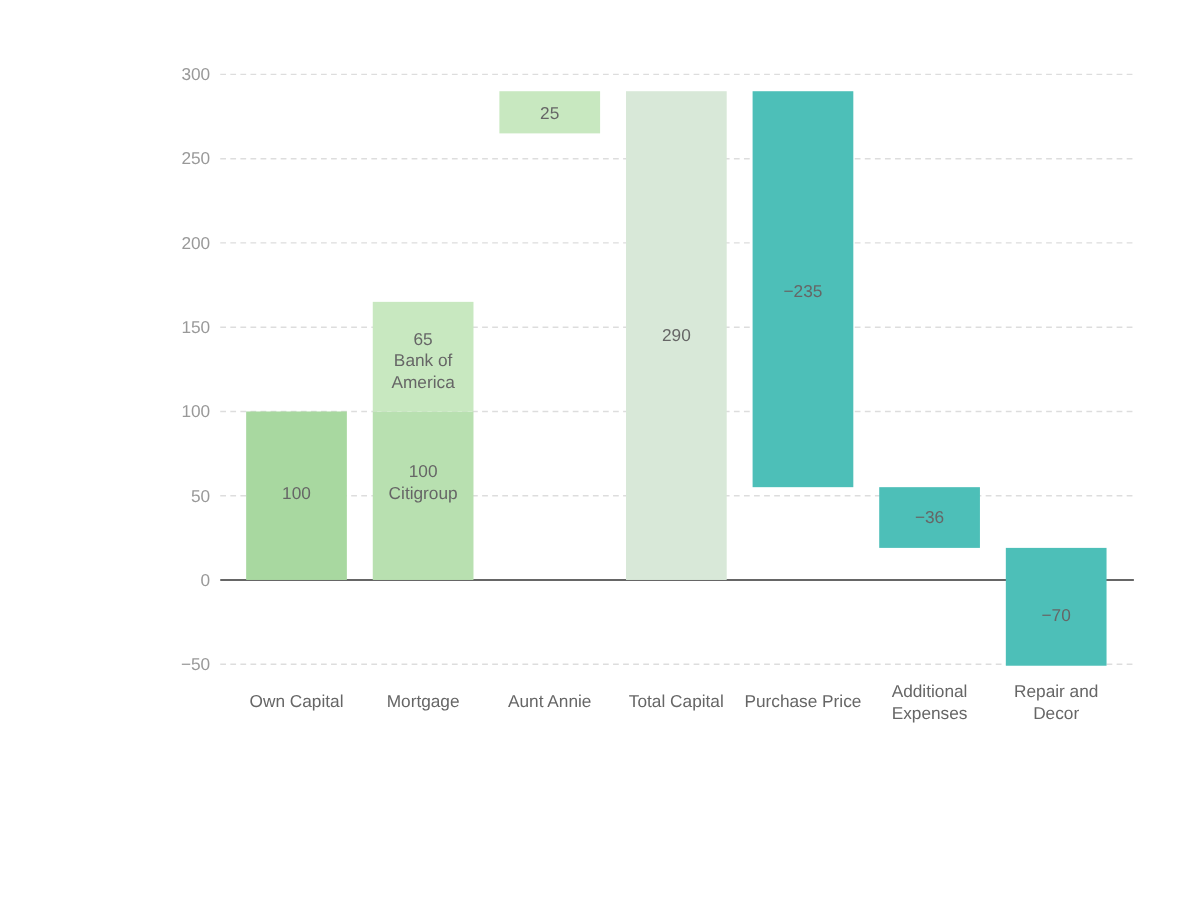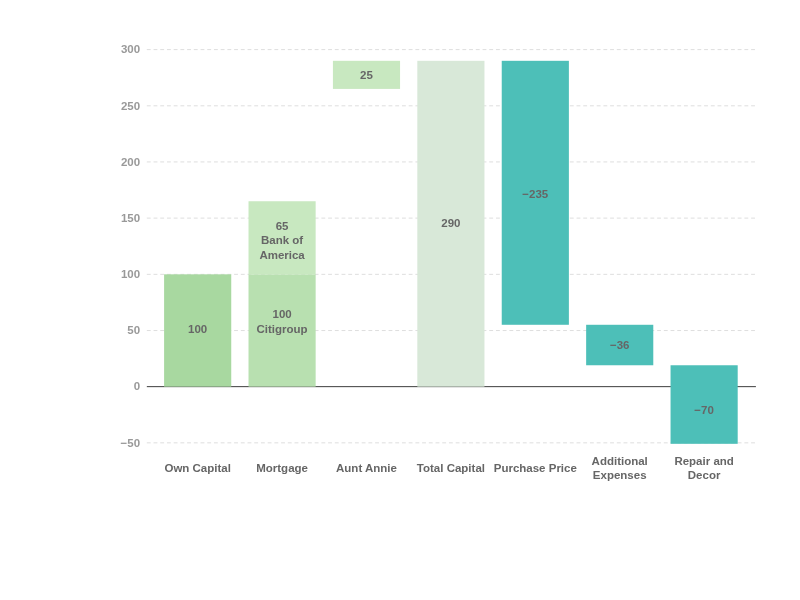--- a/index.html
+++ b/index.html
@@ -11,21 +11,20 @@
       overflow: hidden;
       display: flex;
       align-items: center;
       justify-content: center;
     }
     .chart-container {
       width: 780px;
       height: 580px;
       position: relative;
       padding: 30px 20px 80px 70px;
-      font-weight: bold;
     }
     svg.chart-svg {
       width: 100%;
       height: 100%;
       overflow: visible;
     }
     .axis-label {
       font-size: 12px;
       fill: #999;
     }

